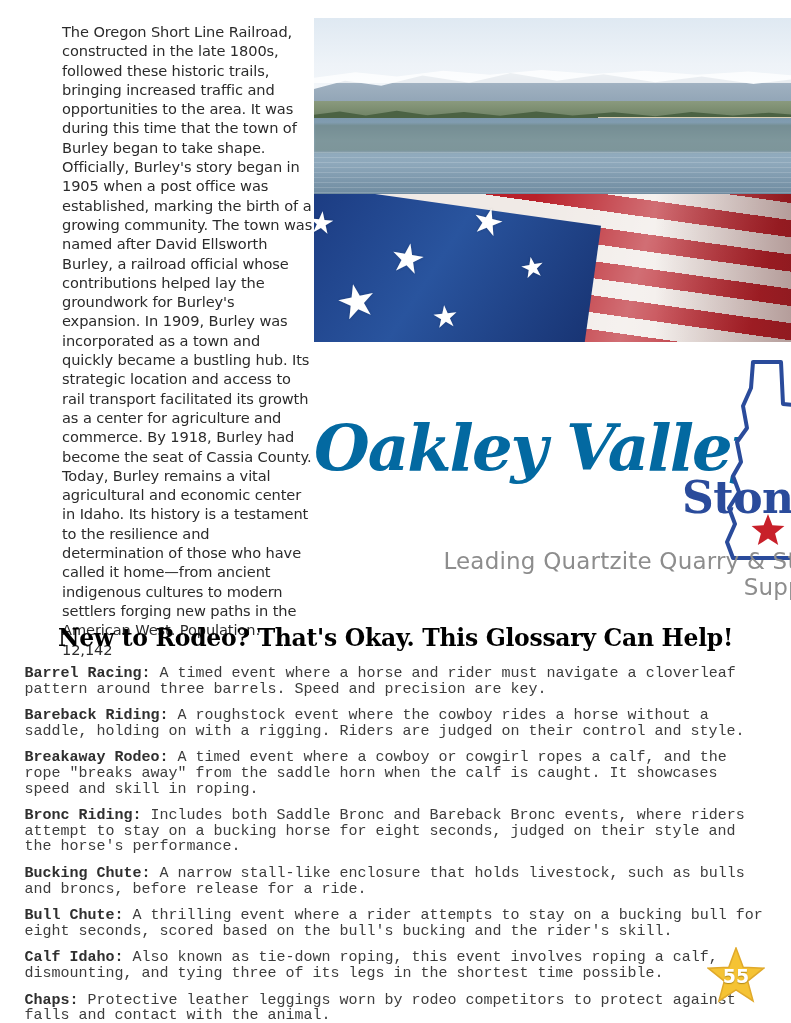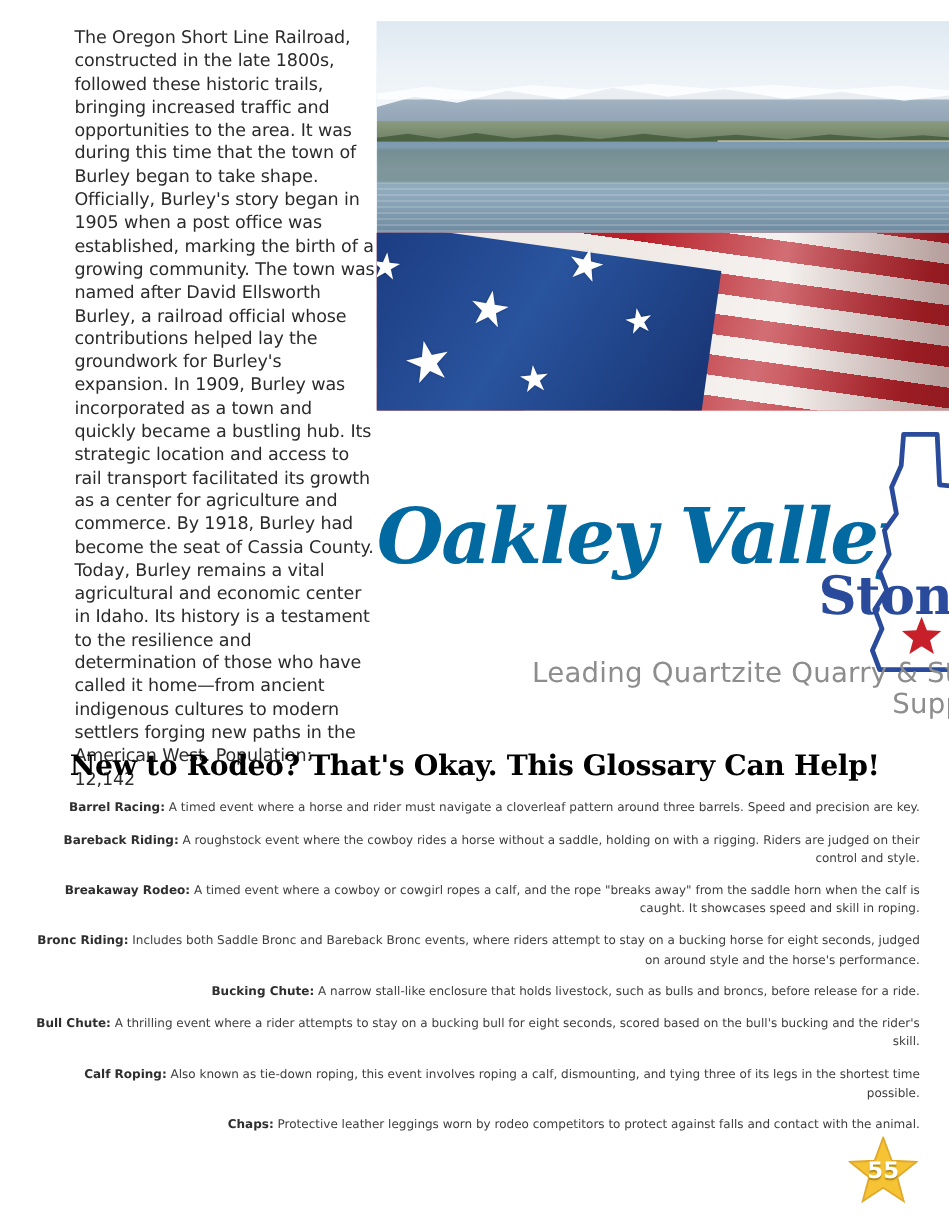--- a/index.html
+++ b/index.html
@@ -207,24 +207,25 @@
     font-family: "DejaVu Serif", serif;
     font-weight: bold;
     font-size: 23.5px;
     color: #000000;
     margin: 0 0 14px 0;
     letter-spacing: -0.3px;
   }
   .entry {
     width: 742px;
     margin: 0 auto 11px auto;
-    text-align: right;
-    font-size: 10px;
+    text-align: left;
+    font-size: 15px;
     line-height: 15.6px;
     color: #3d3d3d;
+    font-family: Liberation Mono, monospace;
   }
   .entry .term {
     font-weight: bold;
     color: #2f2f2f;
   }
 
   
   .page-badge {
     position: absolute;
     right: 26px;
@@ -306,32 +307,32 @@
     <p class="entry">
       <span class="term">Bareback Riding:</span>
       <span>A roughstock event where the cowboy rides a horse without a saddle, holding on with a rigging. Riders are judged on their control and style.</span>
     </p>
     <p class="entry">
       <span class="term">Breakaway Rodeo:</span>
       <span>A timed event where a cowboy or cowgirl ropes a calf, and the rope "breaks away" from the saddle horn when the calf is caught. It showcases speed and skill in roping.</span>
     </p>
     <p class="entry">
       <span class="term">Bronc Riding:</span>
-      <span>Includes both Saddle Bronc and Bareback Bronc events, where riders attempt to stay on a bucking horse for eight seconds, judged on around style and the horse's performance.</span>
+      <span>Includes both Saddle Bronc and Bareback Bronc events, where riders attempt to stay on a bucking horse for eight seconds, judged on their style and the horse's performance.</span>
     </p>
     <p class="entry">
       <span class="term">Bucking Chute:</span>
       <span>A narrow stall-like enclosure that holds livestock, such as bulls and broncs, before release for a ride.</span>
     </p>
     <p class="entry">
       <span class="term">Bull Chute:</span>
       <span>A thrilling event where a rider attempts to stay on a bucking bull for eight seconds, scored based on the bull's bucking and the rider's skill.</span>
     </p>
     <p class="entry">
-      <span class="term">Calf Roping:</span>
+      <span class="term">Calf Idaho:</span>
       <span>Also known as tie-down roping, this event involves roping a calf, dismounting, and tying three of its legs in the shortest time possible.</span>
     </p>
     <p class="entry">
       <span class="term">Chaps:</span>
       <span>Protective leather leggings worn by rodeo competitors to protect against falls and contact with the animal.</span>
     </p>
   </div>
 
   <div class="page-badge">
     <svg viewBox="0 0 58 58" style="position:absolute; left:0; top:0; width:58px; height:58px;">

